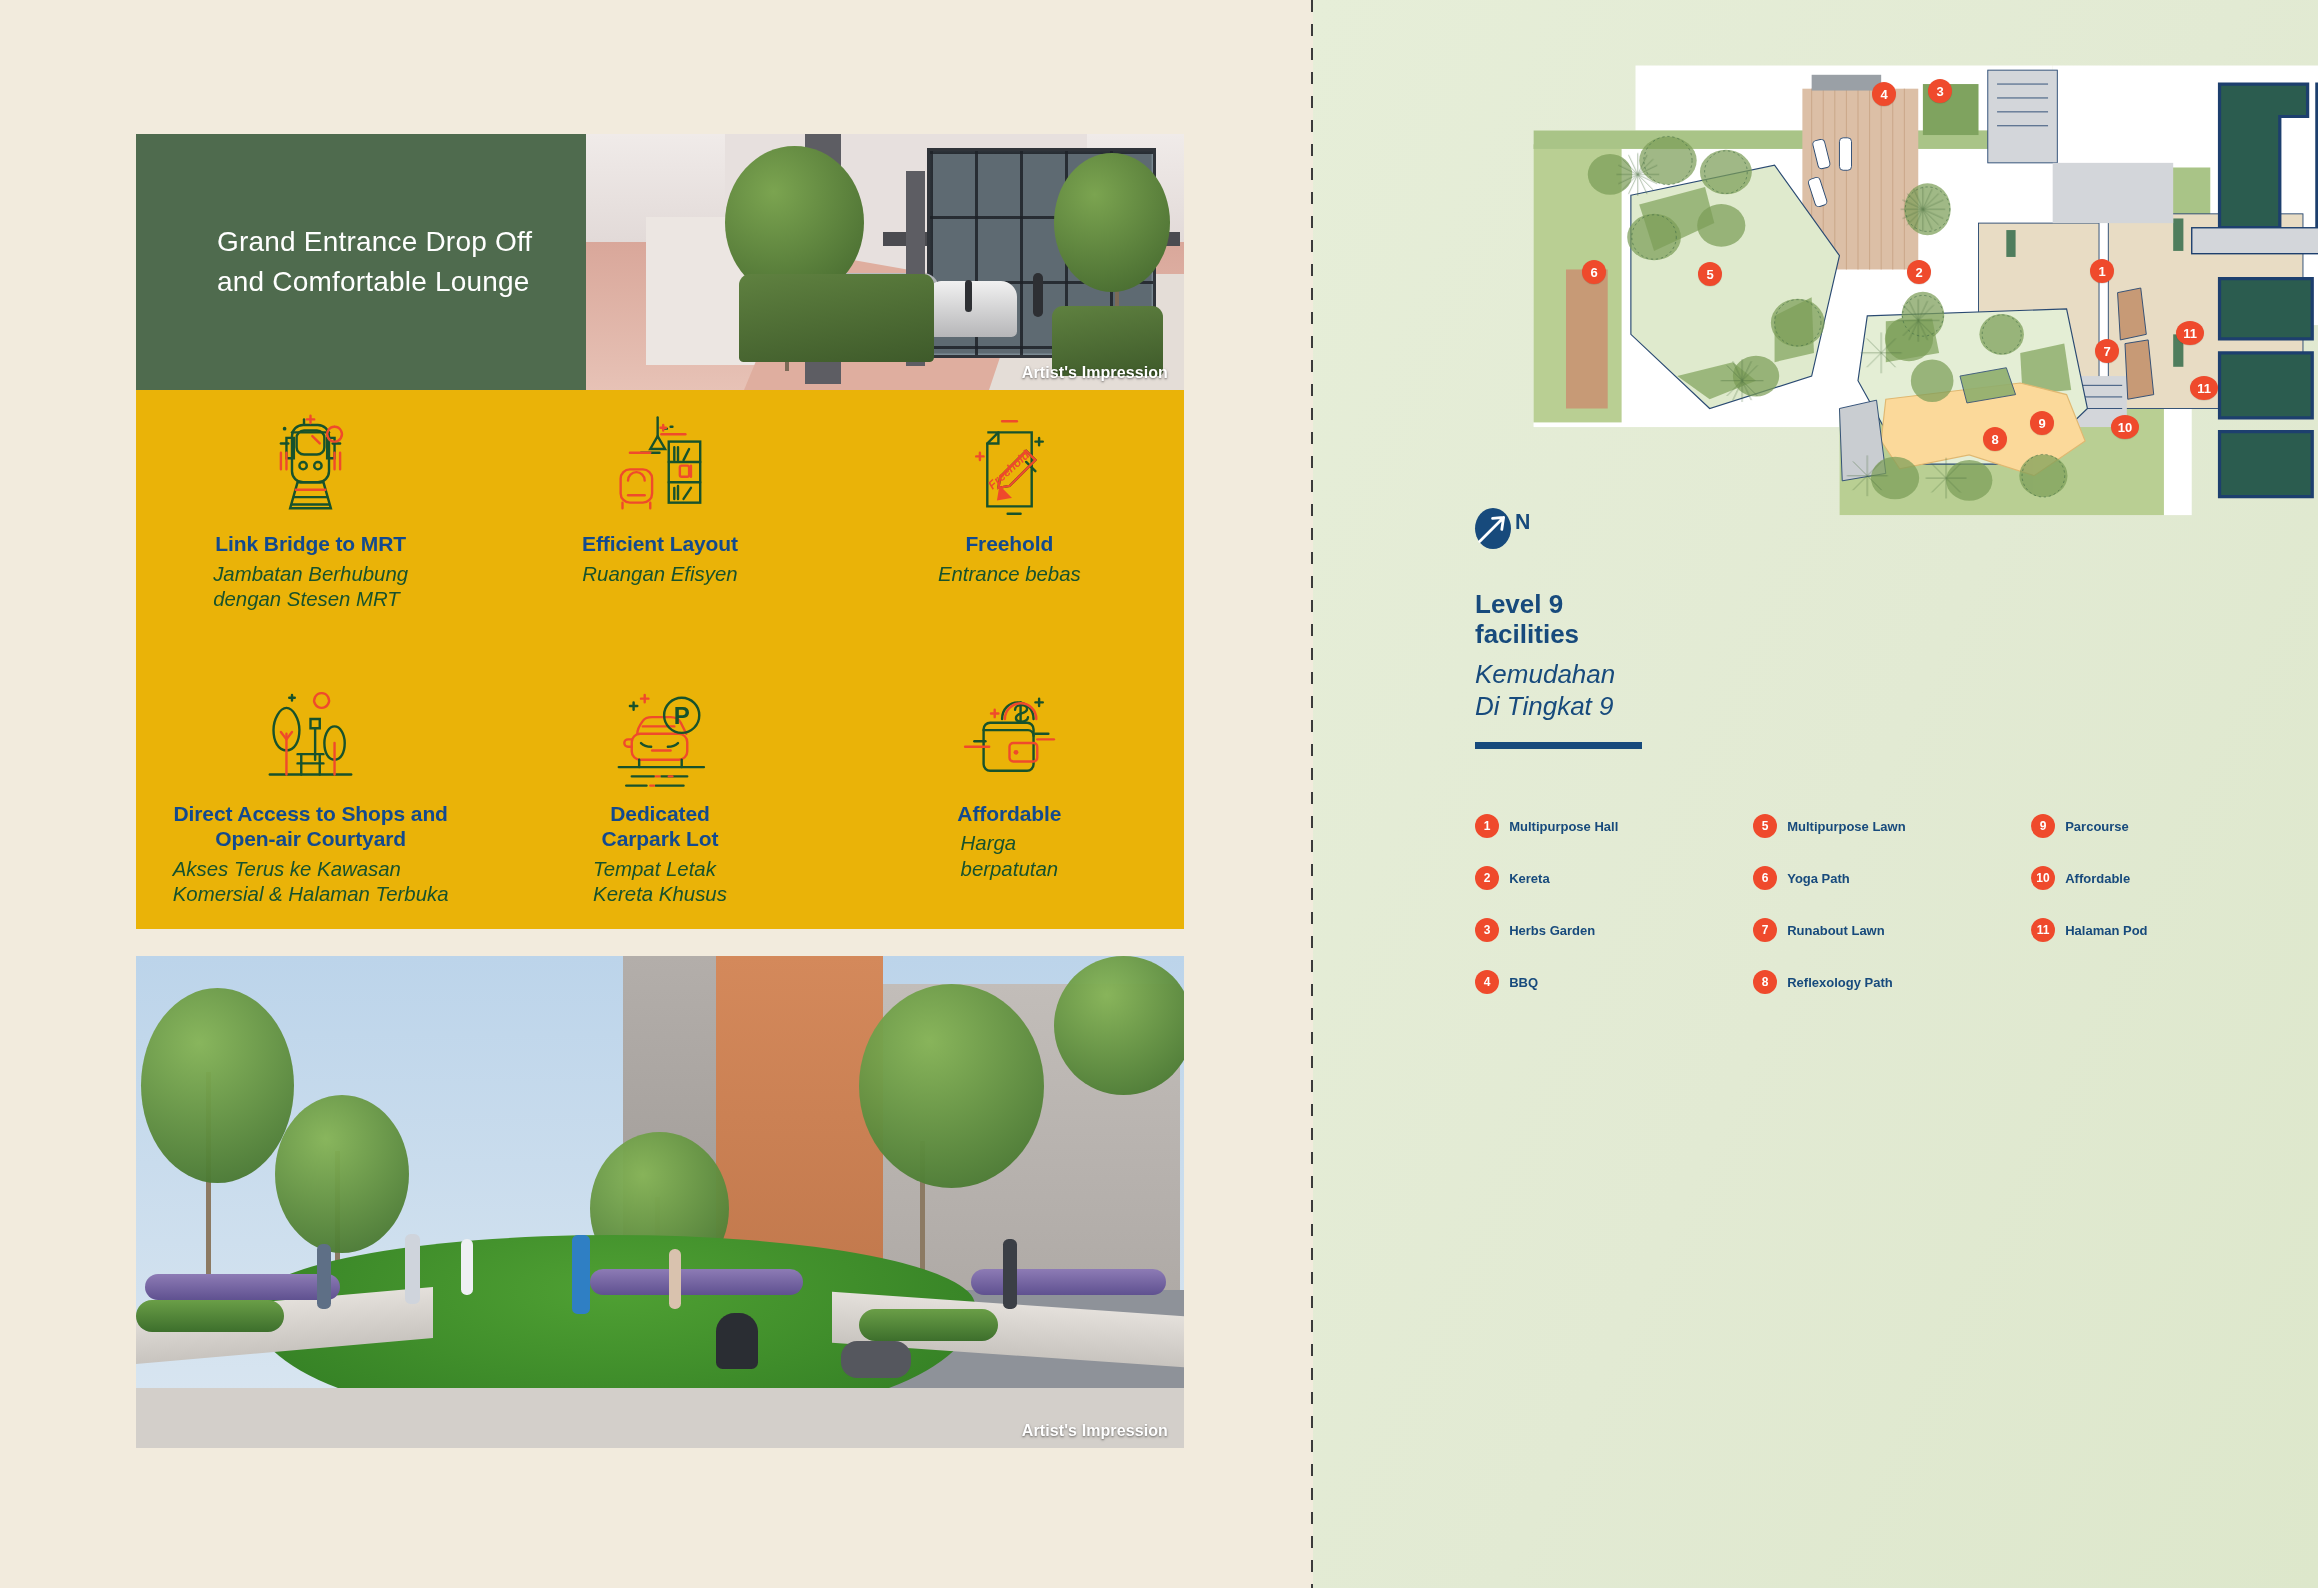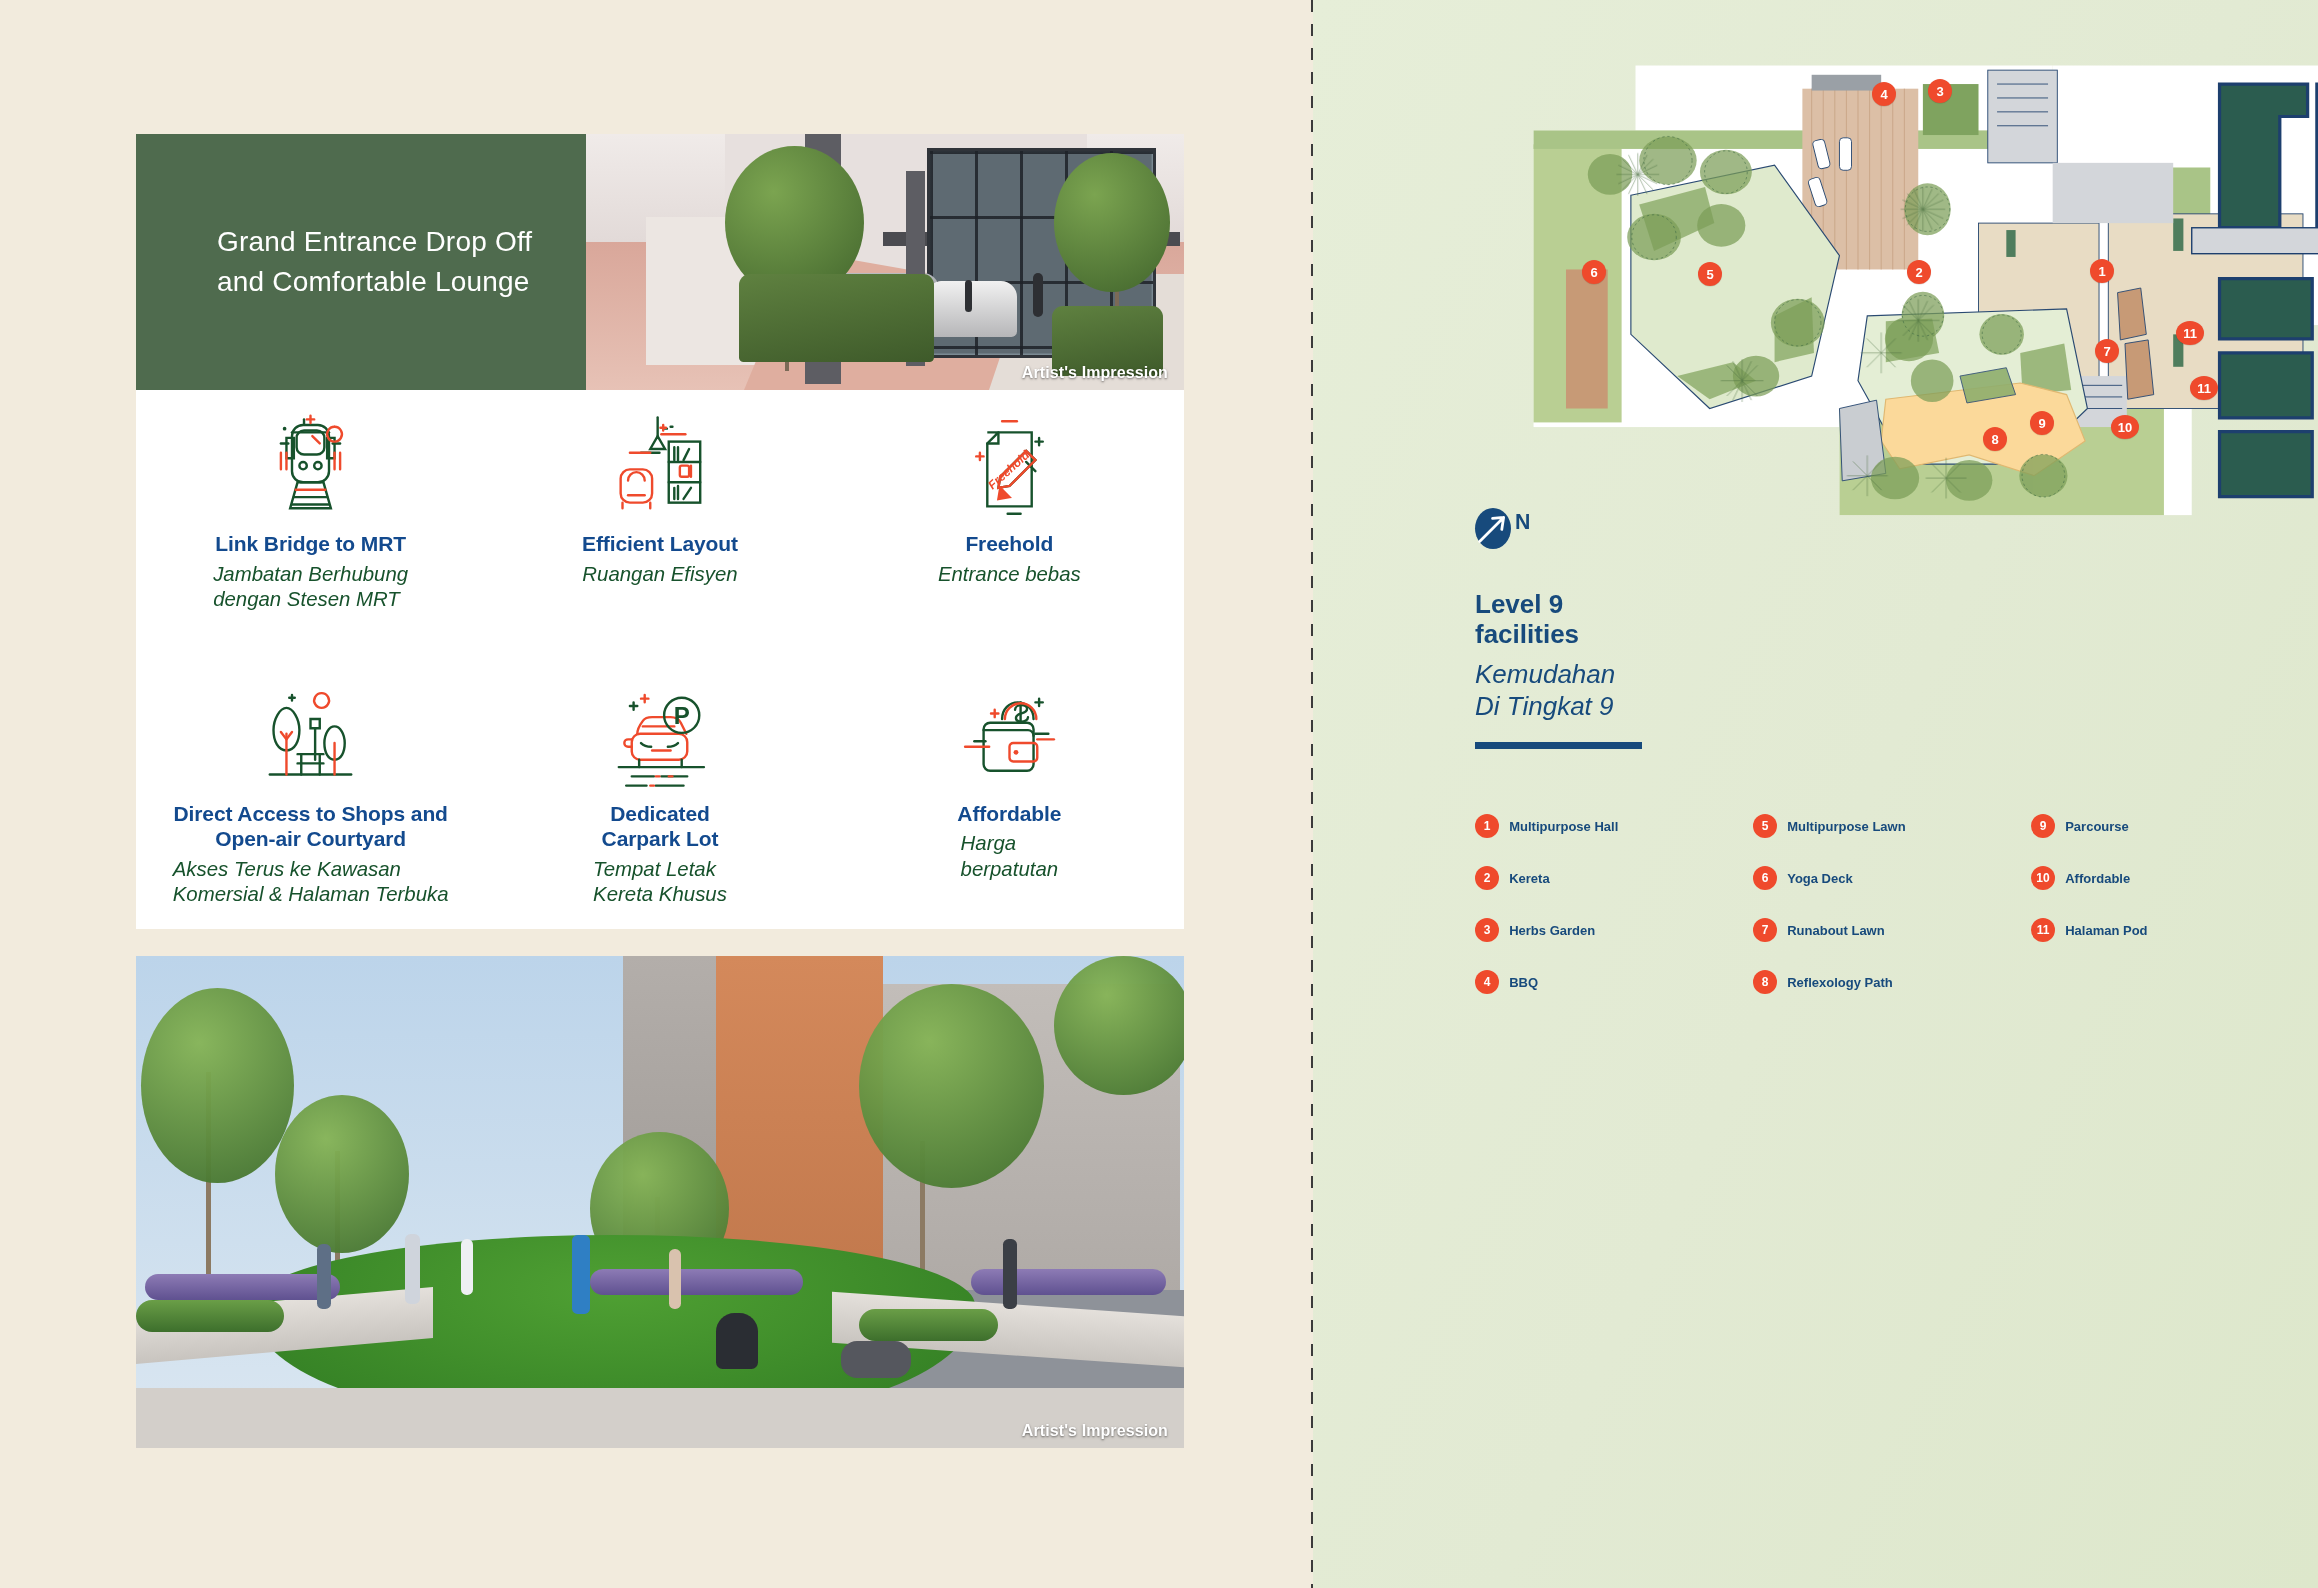--- a/index.html
+++ b/index.html
@@ -7,21 +7,21 @@
     width:2629px;height:1589px;position:relative;overflow:hidden;
     font-family:"Liberation Sans",sans-serif;background:#f2ebdd;
   }
   .page{position:absolute;inset:0;display:flex;}
 
   
   .left-panel{position:absolute;left:0;top:0;width:1312px;height:1589px;background:#f2ebdd;}
   .dash-divider{position:absolute;left:1311px;top:0;width:1.9px;height:1589px;
     background:repeating-linear-gradient(to bottom,#3b3b3b 0 12px,rgba(0,0,0,0) 12px 24px);}
 
-  .feature-card{position:absolute;left:136px;top:134px;width:1048px;height:795px;background:#ffffff;}
+  .feature-card{position:absolute;left:136px;top:134px;width:1048px;height:795px;background:#eab308;}
 
   .hero-row{display:flex;height:256px;}
   .hero-green{width:450px;background:#4f6b4e;display:flex;align-items:center;}
   .hero-green-text{color:#ffffff;font-size:28px;line-height:1.42;padding:0 0 0 81px;font-weight:400;letter-spacing:0.2px;}
 
   .hero-photo{flex:1;position:relative;overflow:hidden;background:#cfc6bd;}
   .ai-tag{position:absolute;right:16px;bottom:8.3px;color:#fff;font-size:16px;font-weight:700;
     text-shadow:0 0.9px 2.3px rgba(0,0,0,.55);letter-spacing:0.1px;z-index:40;}
 
   
@@ -560,21 +560,21 @@
         <div class="legend-item">
           <span class="legend-dot">9</span>
           <span class="legend-label">Parcourse</span>
         </div>
         <div class="legend-item">
           <span class="legend-dot">2</span>
           <span class="legend-label">Kereta</span>
         </div>
         <div class="legend-item">
           <span class="legend-dot">6</span>
-          <span class="legend-label">Yoga Deck</span>
+          <span class="legend-label">Yoga Path</span>
         </div>
         <div class="legend-item">
           <span class="legend-dot">10</span>
           <span class="legend-label">Affordable</span>
         </div>
         <div class="legend-item">
           <span class="legend-dot">3</span>
           <span class="legend-label">Herbs Garden</span>
         </div>
         <div class="legend-item">

